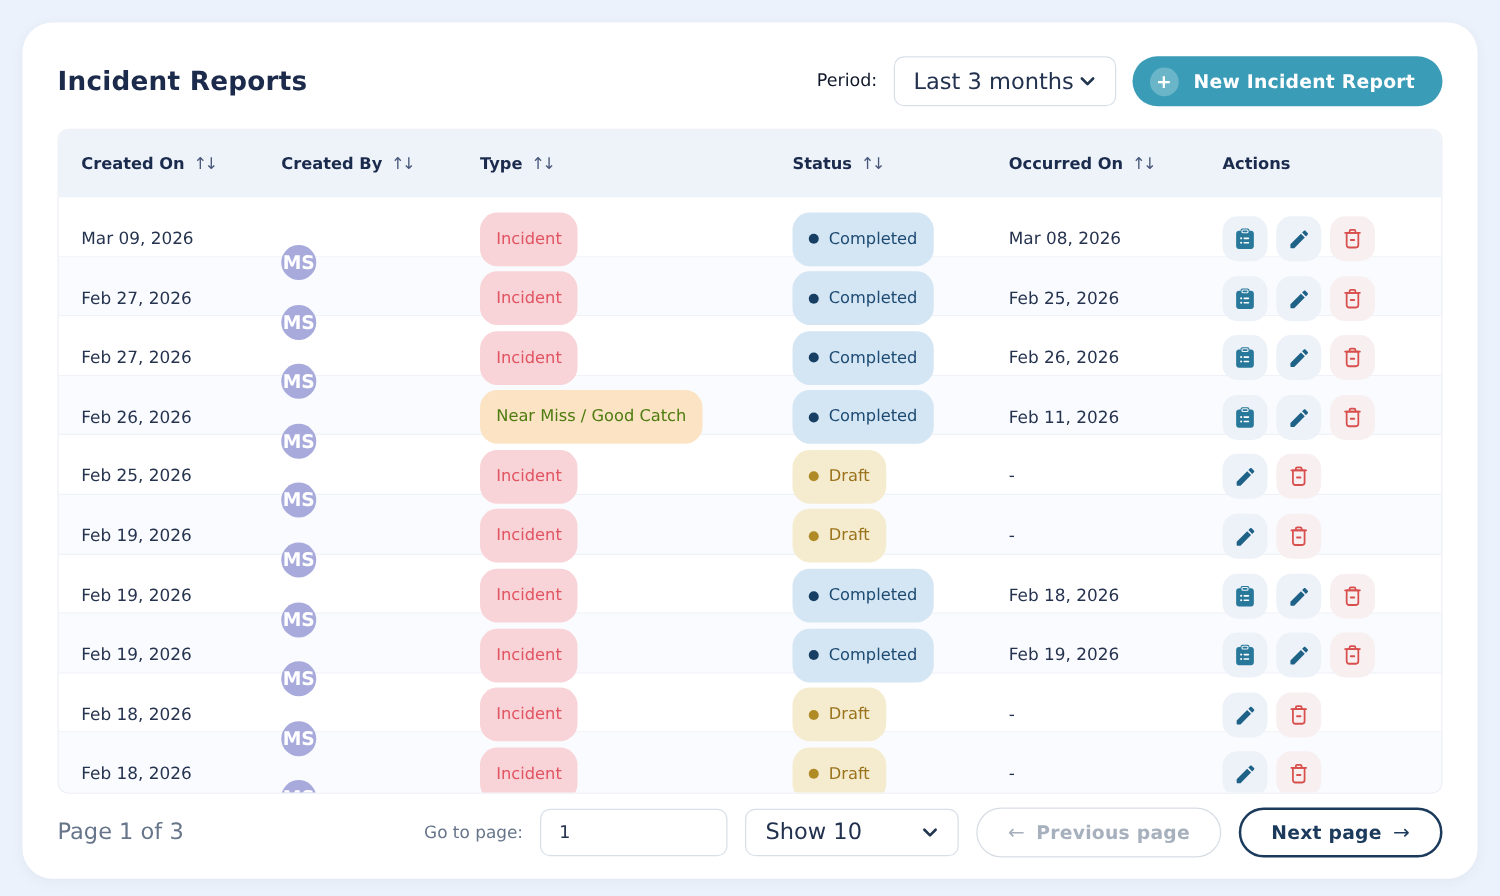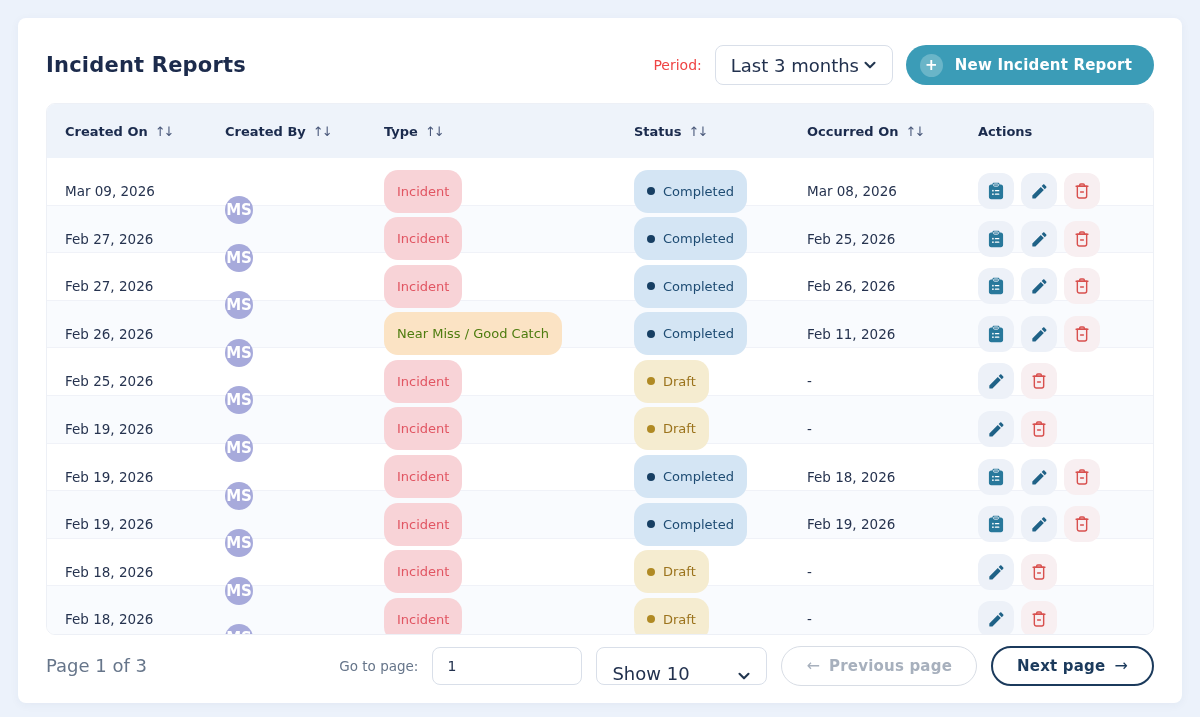--- a/index.html
+++ b/index.html
@@ -7,35 +7,35 @@
   body {
     background: #ecf2fb;
     font-family: "DejaVu Sans", "Liberation Sans", sans-serif;
     color: #1e2d4f;
     overflow: hidden;
   }
   .card {
     position: absolute;
     left: 18px; top: 18px; right: 18px; bottom: 14px;
     background: #ffffff;
-    border-radius: 8px;
+    border-radius: 24px;
     padding: 0 28px;
     box-shadow: 0 2px 10px rgba(30,50,90,.05);
   }
   
   .page-header {
     margin-top: 26px;
     height: 42px;
     display: flex;
     align-items: center;
     justify-content: space-between;
   }
   .page-title { font-size: 21px; font-weight: 700; color: #1c2b4c; letter-spacing: .2px; }
   .header-right { display: flex; align-items: center; gap: 13px; }
-  .period-label { font-size: 14px; color: #ef4444; }
+  .period-label { font-size: 14px; color: #0f172a; }
   .select-box {
     display: flex; align-items: center; justify-content: space-between;
     background: #fff; border: 1px solid #d9dfe9; border-radius: 8px;
     height: 40px; padding: 0 14px 0 15px; cursor: pointer;
   }
   .period-select { width: 178px; }
   .select-box .select-value { font-size: 18px; color: #22314e; }
   .chev { width: 16px; height: 16px; flex: 0 0 auto; }
   .btn-new {
     display: flex; align-items: center; gap: 12px;
@@ -116,21 +116,21 @@
   }
   .page-info { font-size: 18px; color: #66758a; }
   .pager-controls { display: flex; align-items: center; gap: 14px; }
   .goto-label { font-size: 13.5px; color: #66758a; }
   .goto-input {
     width: 150px; height: 38px;
     border: 1px solid #d9dfe9; border-radius: 8px;
     padding: 0 14px; font-size: 14px; color: #22314e;
     font-family: inherit; outline: none; background: #fff;
   }
-  .show-select { width: 171px; height: 38px; align-items: flex-end; }
+  .show-select { width: 171px; height: 38px; }
   .btn-pill {
     height: 40px; border-radius: 21px; padding: 0 24px;
     display: flex; align-items: center; gap: 9px;
     font-size: 15px; font-weight: 700; font-family: inherit;
     background: transparent; cursor: pointer; letter-spacing: .2px;
   }
   .btn-prev { border: 1px solid #d8dde5; color: #a7b0bd; }
   .btn-next { border: 2px solid #1b3a5c; color: #1b3a5c; text-align: right; }
   .arrow-glyph { font-size: 16px; font-weight: 400; line-height: 1; }
 </style>

